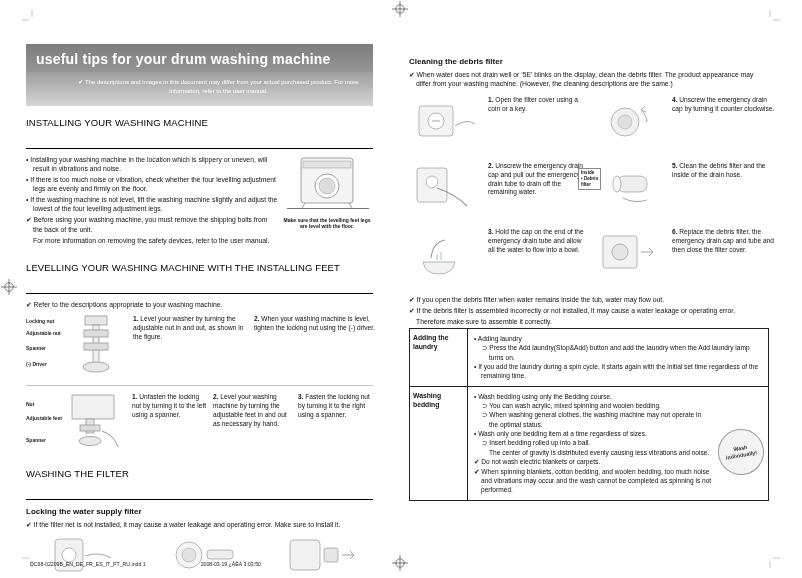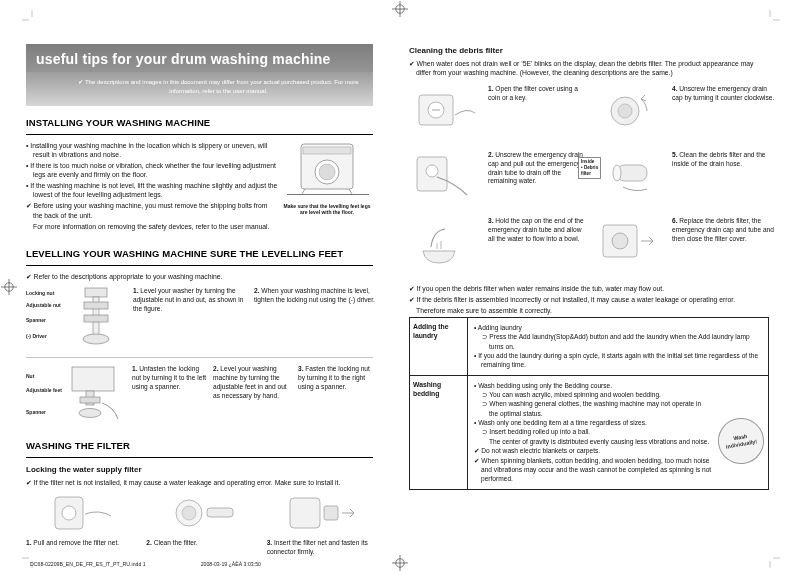--- a/index.html
+++ b/index.html
@@ -11,21 +11,21 @@
 
   .col-left  { position:absolute; left:26px;  top:44px; width:347px; }
   .col-right { position:absolute; left:409px; top:40px; width:360px; }
 
   .banner { width:100%; }
   .banner-top { background:linear-gradient(180deg,#7d7d7d,#959595); padding:7px 10px 5px 10px; }
   .banner-title { color:#fff; font-size:14px; font-weight:bold; letter-spacing:0.2px; }
   .banner-bottom { background:linear-gradient(180deg,#9d9d9d,#d6d6d6); padding:6px 10px 9px 48px; }
   .banner-note { color:#fff; font-size:6px; line-height:1.55; text-align:center; max-width:300px; margin-left:auto; }
 
-  .h1 { font-size:9.5px; font-weight:bold; color:#000; border-bottom:1.3px solid #000; padding-bottom:6px; margin:11px 0 6px 0; letter-spacing:0.1px; }
+  .h1 { font-size:9.5px; font-weight:normal; color:#000; border-bottom:1.3px solid #000; padding-bottom:20px; margin:11px 0 6px 0; letter-spacing:0.1px; }
   .h2 { font-size:8px; font-weight:bold; margin:7px 0 4px 0; }
   .txt { font-size:6.8px; line-height:1.38; color:#111; }
   .hang { padding-left:7px; text-indent:-7px; margin-bottom:1.5px; }
   .cont { padding-left:7px; margin-bottom:1.5px; }
 
   .install-wrap { position:relative; min-height:96px; }
   .install-text { width:252px; }
   .washer-fig { position:absolute; right:0; top:0; width:92px; text-align:center; }
   .fig-caption { font-size:5px; line-height:1.3; margin-top:2px; font-weight:bold; }
 
@@ -124,21 +124,21 @@
           <circle cx="46" cy="31" r="12" fill="#ffffff" stroke="#8a8a8a" stroke-width="0.8"></circle>
           <circle cx="46" cy="31" r="8" fill="#dcdcdc" stroke="#aaaaaa" stroke-width="0.6"></circle>
           <line x1="24" y1="48" x2="21" y2="53" stroke="#8a8a8a" stroke-width="0.8"></line>
           <line x1="68" y1="48" x2="71" y2="53" stroke="#8a8a8a" stroke-width="0.8"></line>
           <line x1="6" y1="53.5" x2="88" y2="53.5" stroke="#666" stroke-width="0.9"></line>
         </svg>
         <div class="fig-caption">Make sure that the levelling feet legs are level with the floor.</div>
       </div>
     </div>
 
-    <div class="h1">LEVELLING YOUR WASHING MACHINE SURE THE LEVELLING FEET</div>
+    <div class="h1">LEVELLING YOUR WASHING MACHINE WITH THE INSTALLING FEET</div>
     <div class="txt hang">✔ Refer to the descriptions appropriate to your washing machine.</div>
 
     <div class="method" style="margin-top:6px">
       <div class="diagram">
         <div class="dlabel" style="left:0;top:3px">Locking nut</div>
         <div class="dlabel" style="left:0;top:15px">Adjustable nut</div>
         <div class="dlabel" style="left:0;top:30px">Spanner</div>
         <div class="dlabel" style="left:0;top:46px">(-) Driver</div>
         <svg width="52" height="60" viewBox="0 0 52 60">
           <rect x="15" y="1" width="22" height="9" fill="#e8e8e8" stroke="#8a8a8a" stroke-width="0.7"></rect>
@@ -223,21 +223,21 @@
         <div class="fcap">
           <b>3.</b>
           <span>Insert the filter net and fasten its connector firmly.</span>
         </div>
       </div>
     </div>
   </div>
 
   <div class="col-right">
 
-    <div class="h2" style="margin-top:6px">Cleaning the debris filter</div>
+    <div class="h2" style="margin-top:17px">Cleaning the debris filter</div>
     <div class="txt hang">✔ When water does not drain well or ‘5E’ blinks on the display, clean the debris filter. The product appearance may differ from your washing machine. (However, the cleaning descriptions are the same.)</div>
 
     <div class="debris-grid">
 
       <div class="dfig">
         <svg width="72" height="52" viewBox="0 0 72 52">
           <rect x="10" y="10" width="34" height="30" rx="3" fill="#f3f3f3" stroke="#999" stroke-width="0.7"></rect>
           <circle cx="27" cy="25" r="8" fill="#ffffff" stroke="#999" stroke-width="0.7"></circle>
           <line x1="23" y1="25" x2="31" y2="25" stroke="#999" stroke-width="0.9"></line>
           <path d="M46 30 q12 -8 20 -2" fill="none" stroke="#999" stroke-width="0.9"></path>

